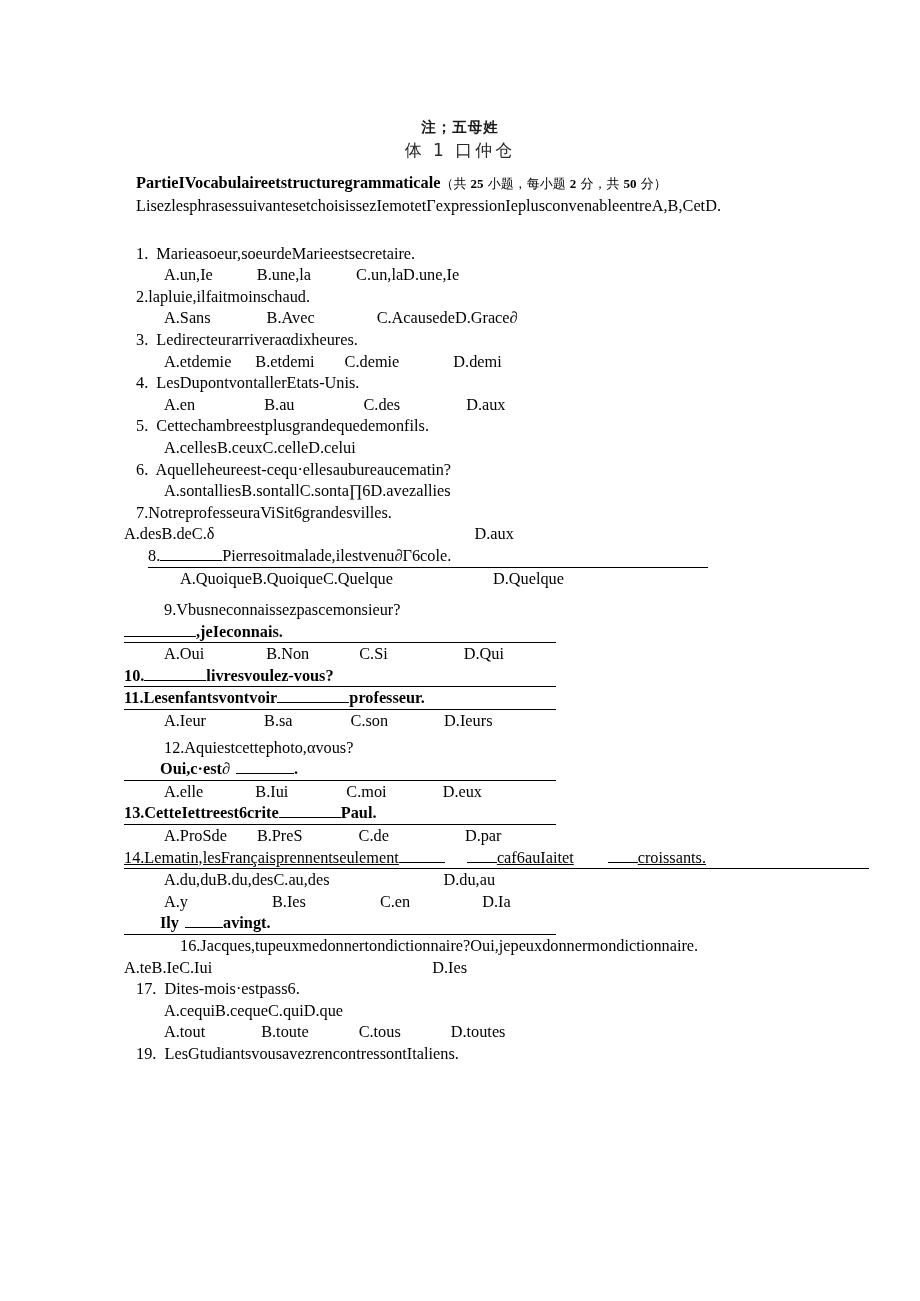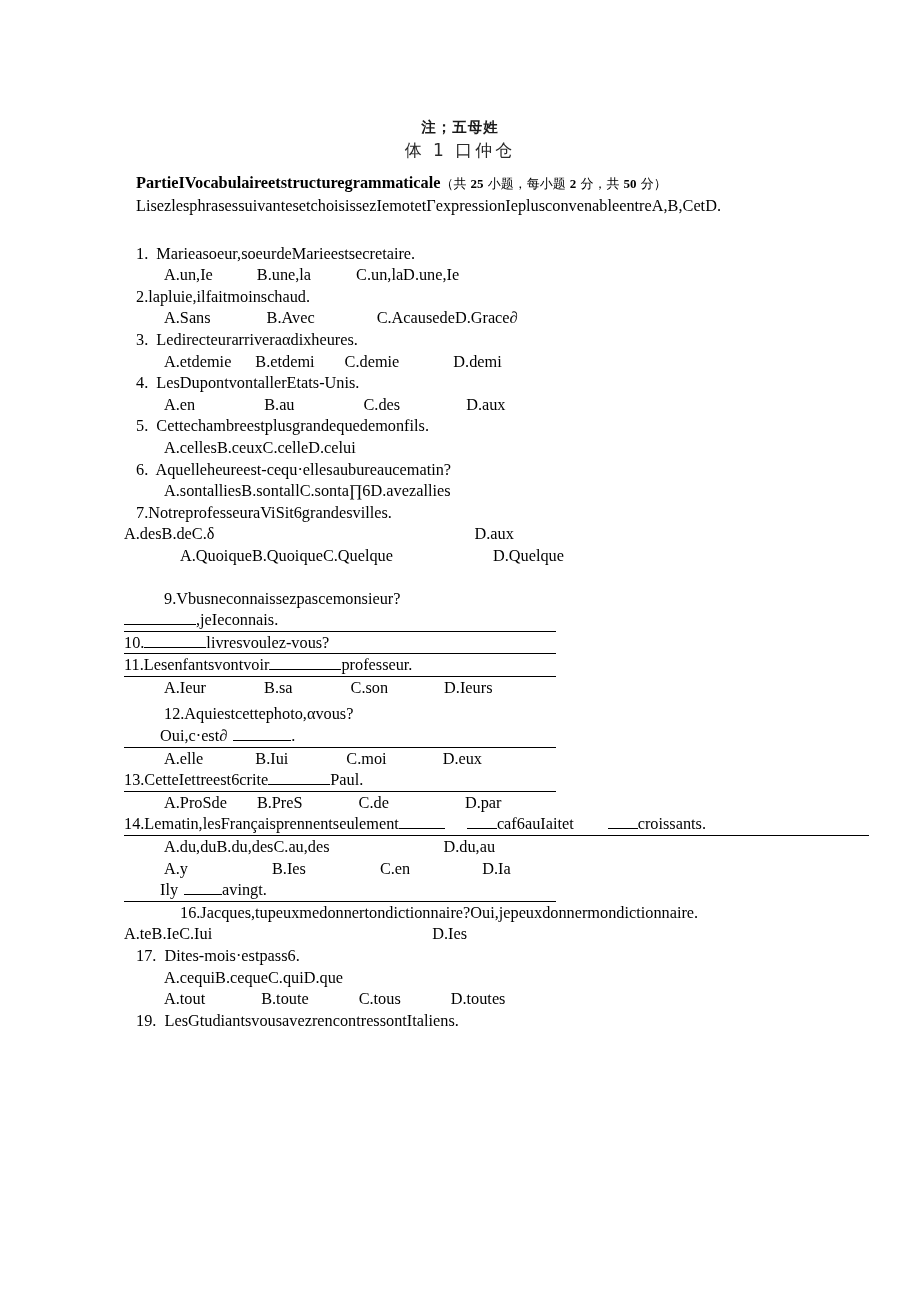--- a/index.html
+++ b/index.html
@@ -91,22 +91,22 @@
     line-height: 21.6px;
     position: relative;
   }
 
   
   .uline {
     border-bottom: 1.1px solid #000;
     display: block;
     width: 560px;
   }
-  .uline.w745 { width: 745px; }
-  .uline.w432 { width: 432px; }
+  .uline.w745 { width: 745px; text-decoration: underline; }
+  .uline.w432 { width: 432px; font-weight: bold; }
 
   
   .blank {
     display: inline-block;
     border-bottom: 1.1px solid #000;
     vertical-align: baseline;
   }
   .b30 { width: 30px; }
   .b38 { width: 38px; }
   .b46 { width: 46px; }
@@ -152,24 +152,26 @@
 
     <p class="row"><span>5.</span>  <span>Cettechambreestplusgrandequedemonfils.</span></p>
     <p class="row ind2"><span>A.cellesB.ceuxC.celleD.celui</span></p>
 
     <p class="row"><span>6.</span>  <span>Aquelleheureest-cequ·ellesaubureaucematin?</span></p>
     <p class="row ind2"><span>A.sontalliesB.sontallC.sonta∏6D.avezallies</span></p>
 
     <p class="row"><span>7.</span><span>NotreprofesseuraViSit6grandesvilles.</span></p>
     <p class="row" style="margin-left:-12px"><span>A.desB.deC.δ</span><span class="tabspace" style="width:260px"></span><span>D.aux</span></p>
 
+    <p class="row ind1"><span class="uline"><span>8.</span><span class="blank b62"></span><span>Pierresoitmalade,ilestvenu∂Γ6cole.</span></span></p>
     <p class="row ind3"><span>A.QuoiqueB.QuoiqueC.Quelque</span><span class="tabspace" style="width:100px"></span><span>D.Quelque</span></p>
 
-    <p class="row ind2" style="margin-top:21px"><span>9.</span><span>Vbusneconnaissezpascemonsieur?</span></p>
+    <p class="row ind2" style="margin-top:10px"><span>9.</span><span>Vbusneconnaissezpascemonsieur?</span></p>
     <p class="row" style="margin-left:-12px"><span class="uline w432"><span class="blank b72"></span><span>,jeIeconnais.</span></span></p>
+    <p class="row ind2"><span>A.Oui</span><span class="tabspace" style="width:62px"></span><span>B.Non</span><span class="tabspace" style="width:50px"></span><span>C.Si</span><span class="tabspace" style="width:76px"></span><span>D.Qui</span></p>
 
     <p class="row" style="margin-left:-12px"><span class="uline w432"><span>10.</span><span class="blank b62"></span><span>livresvoulez-vous?</span></span></p>
 
     <p class="row" style="margin-left:-12px"><span class="uline w432"><span>11.Lesenfantsvontvoir</span><span class="blank b72"></span><span>professeur.</span></span></p>
     <p class="row ind2"><span>A.Ieur</span><span class="tabspace" style="width:58px"></span><span>B.sa</span><span class="tabspace" style="width:58px"></span><span>C.son</span><span class="tabspace" style="width:56px"></span><span>D.Ieurs</span></p>
 
     <p class="row ind2" style="margin-top:5px"><span>12.Aquiestcettephoto,αvous?</span></p>
     <p class="row" style="margin-left:-12px"><span class="uline w432"><span class="tabspace" style="width:36px"></span><span>Oui,c·est∂</span><span class="tabspace" style="width:6px"></span><span class="blank b58"></span><span>.</span></span></p>
     <p class="row ind2"><span>A.elle</span><span class="tabspace" style="width:52px"></span><span>B.Iui</span><span class="tabspace" style="width:58px"></span><span>C.moi</span><span class="tabspace" style="width:56px"></span><span>D.eux</span></p>
 

